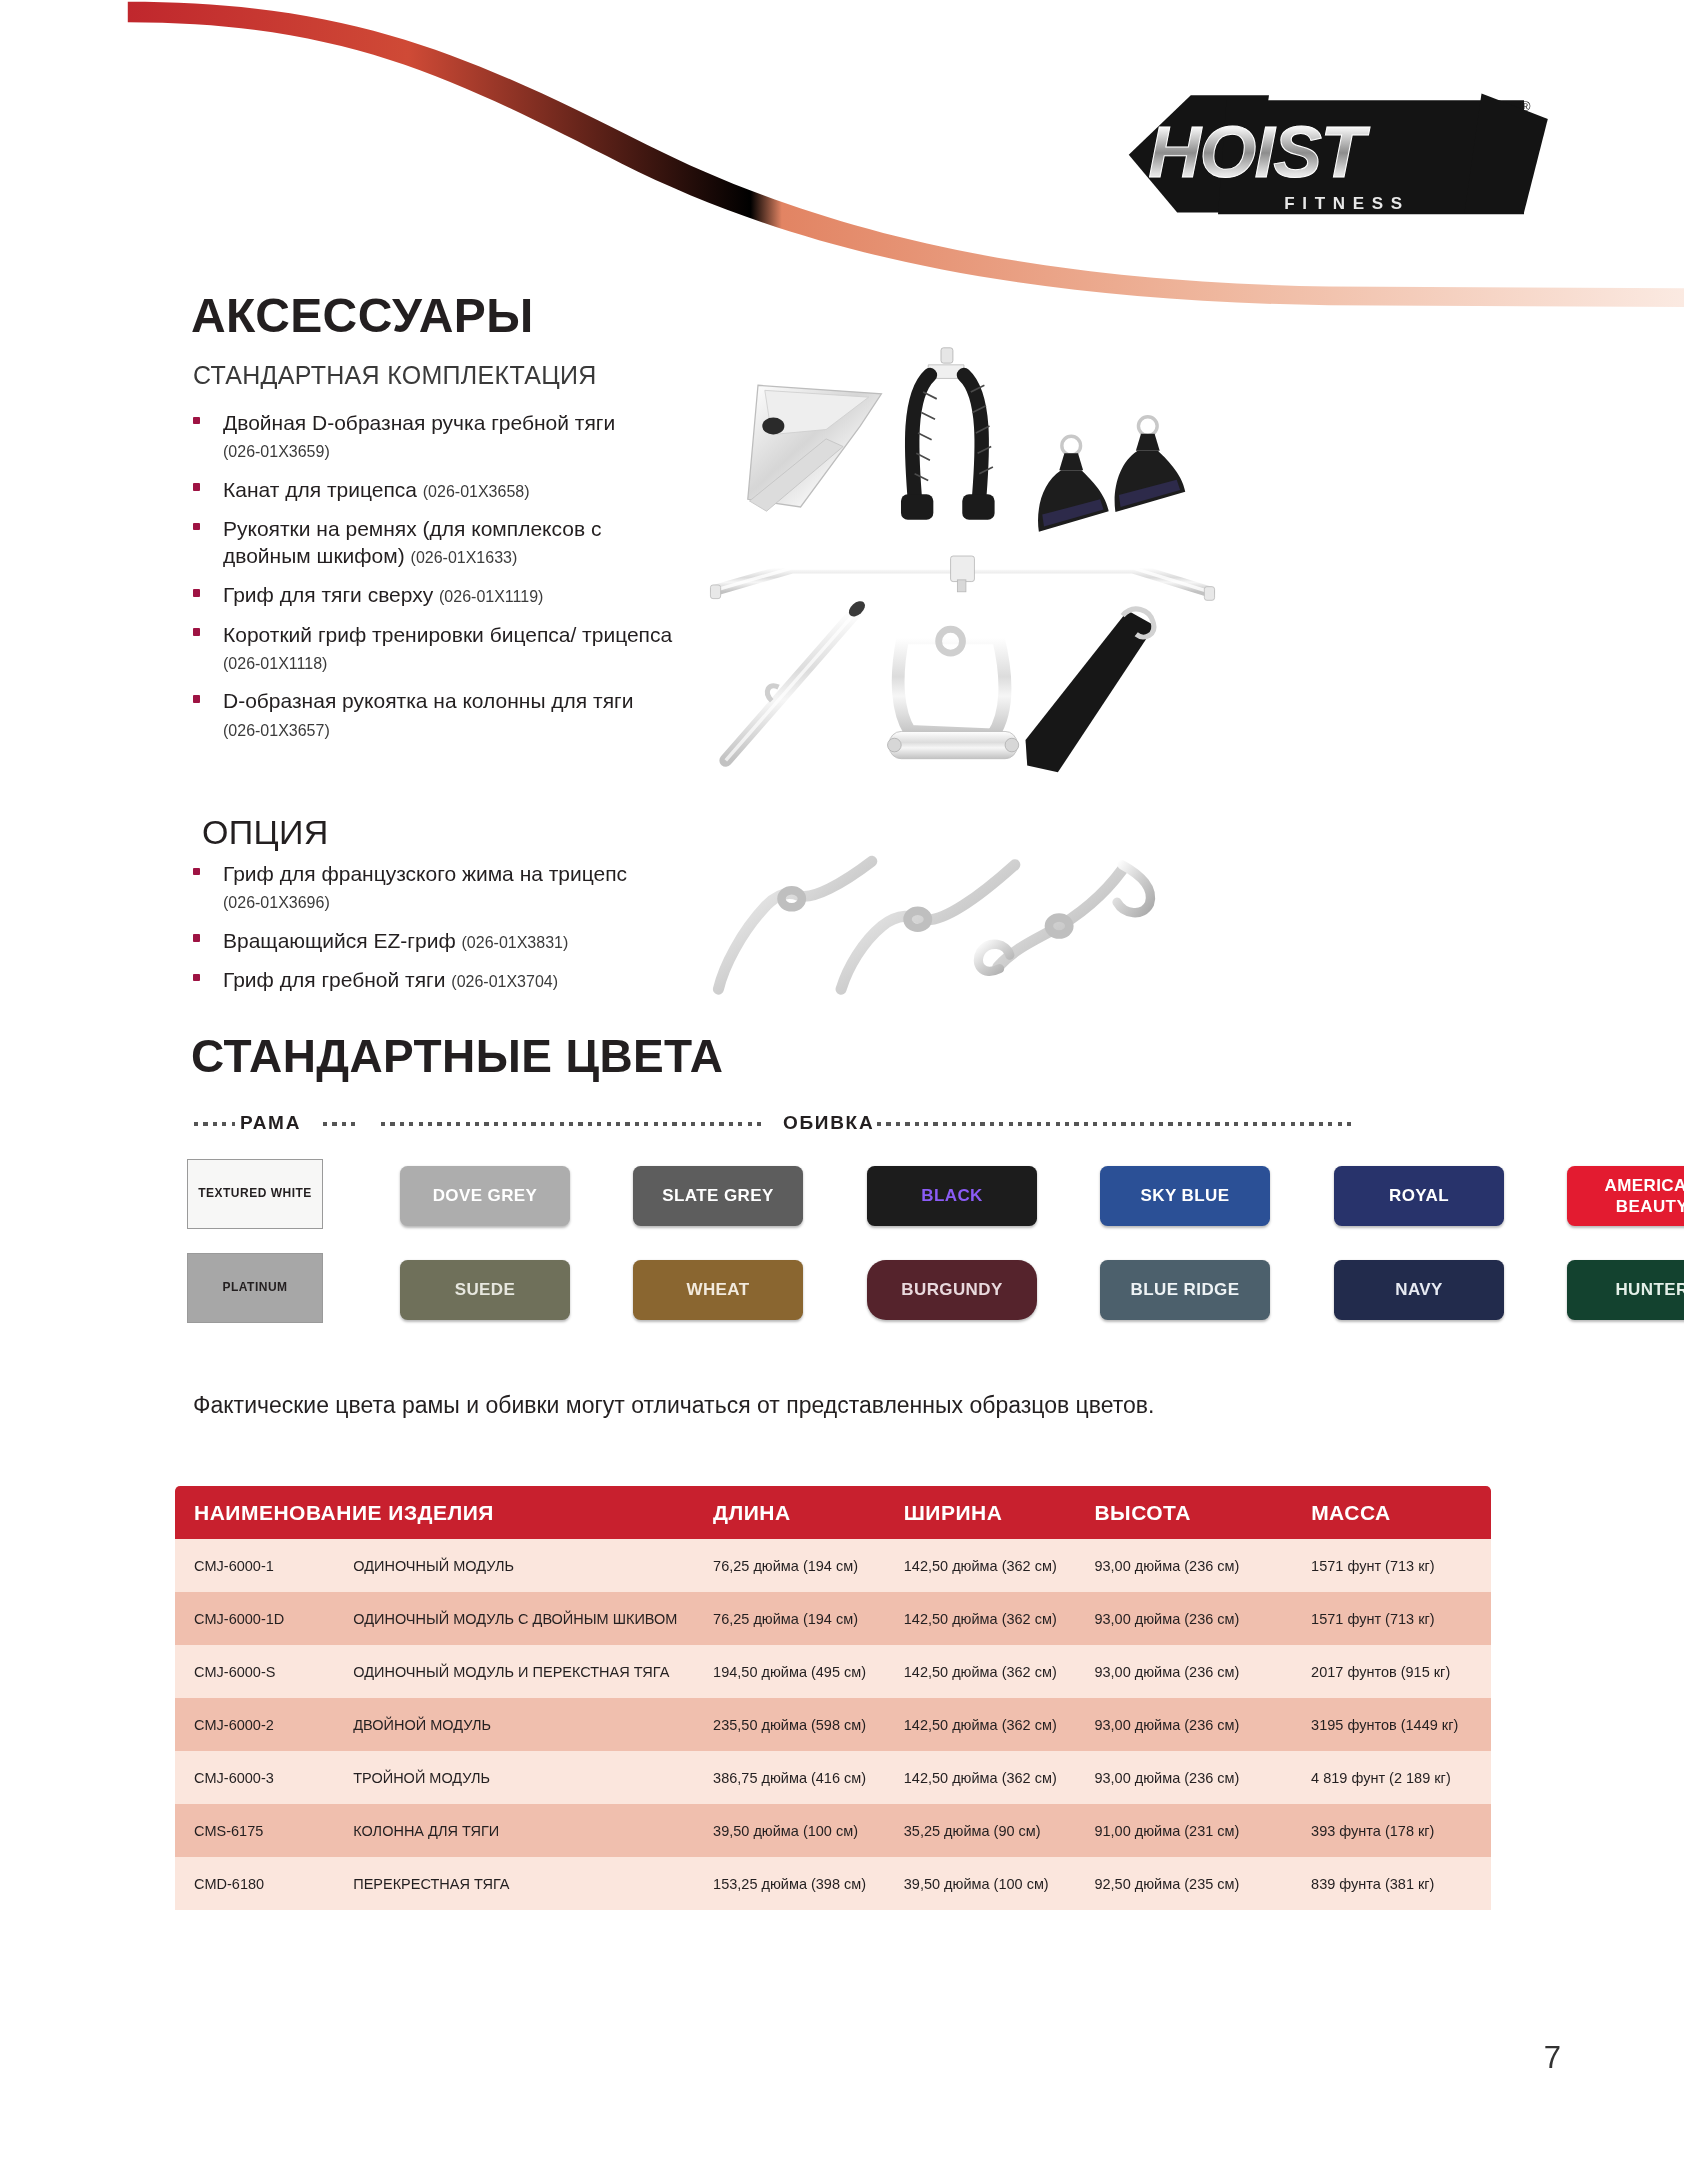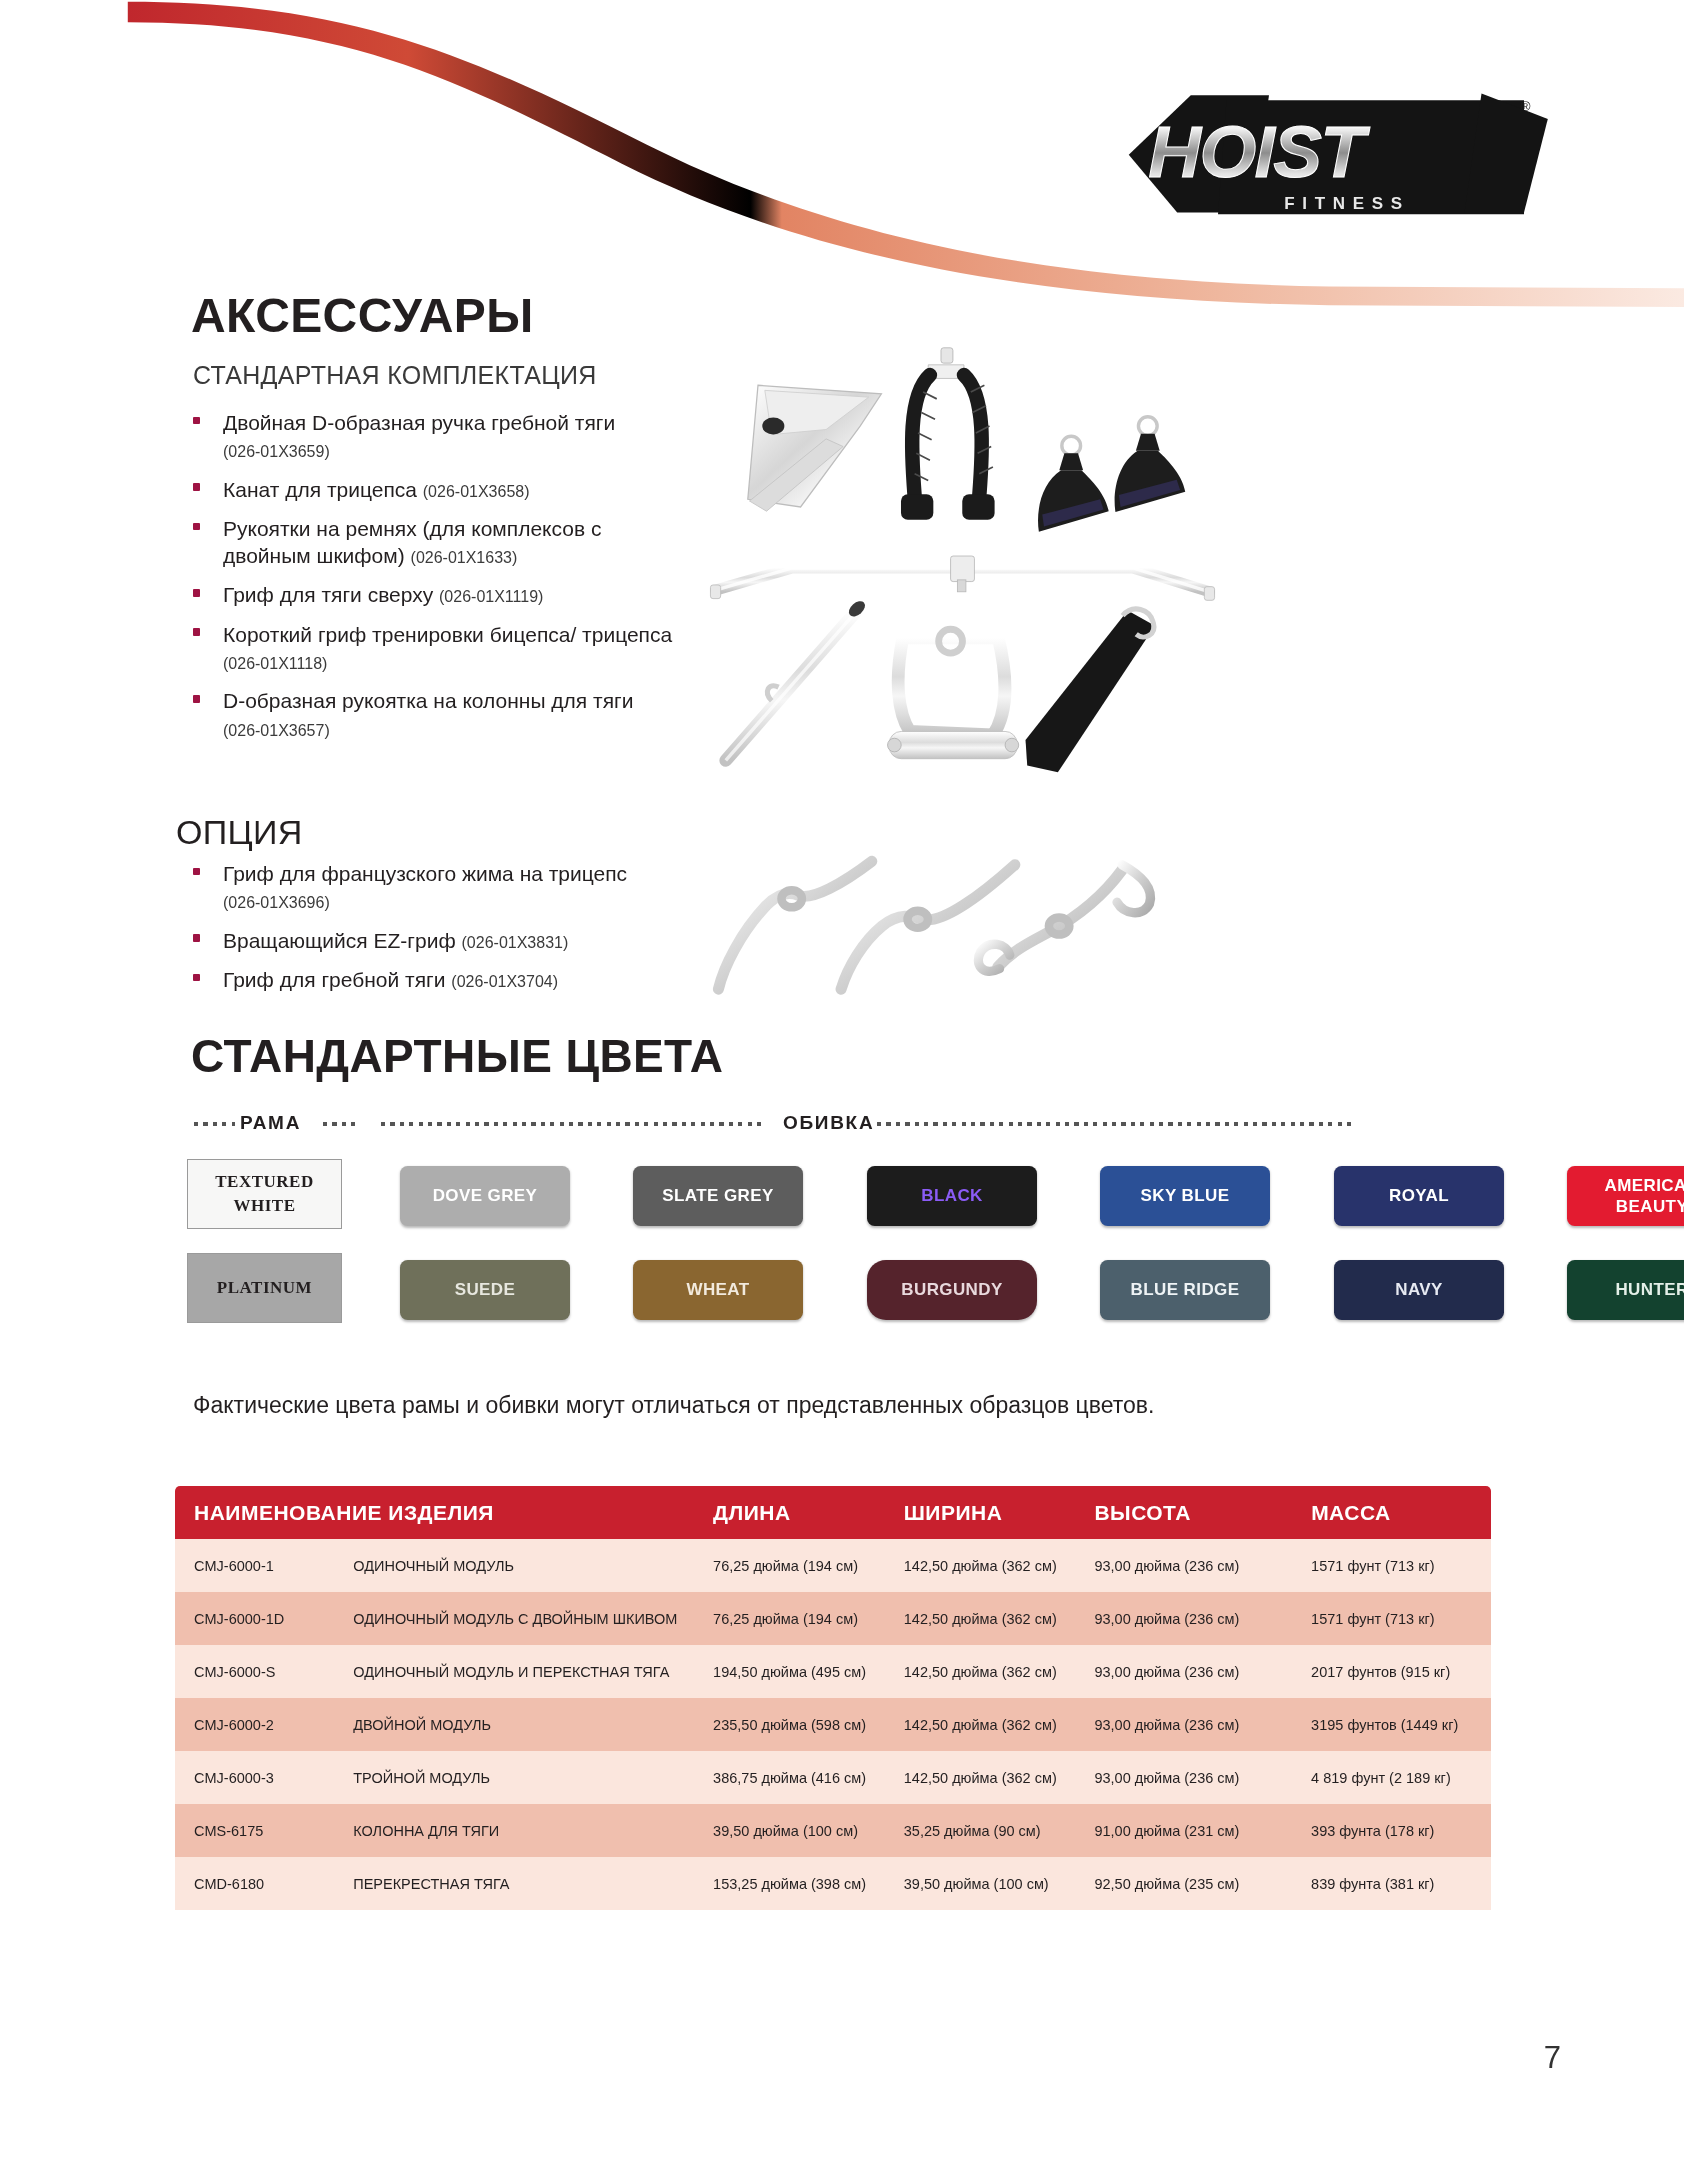--- a/index.html
+++ b/index.html
@@ -24,21 +24,21 @@
     font-size:48px; color:#231f20;
   }
   #t-accessories{ left:191px; top:288px; }
   #t-colors{ left:191px; top:1029px; font-size:46px; }
 
   .h2{
     position:absolute; font-size:25px; letter-spacing:0.3px;
     color:#3a3a3a; font-weight:400;
   }
   #t-standard{ left:193px; top:361px; }
-  #t-option{ left:176px; top:813px; font-size:34px; color:#231f20; }
+  #t-option{ left:202px; top:813px; font-size:34px; color:#231f20; }
 
   
   .bul-list{ position:absolute; width:511px; }
   #list-standard{ left:179px; top:409px; }
   #list-option{ left:179px; top:860px; }
 
   .bul{
     position:relative;
     padding-left:44px;
     margin-bottom:12px;
@@ -75,24 +75,24 @@
   }
   #dash-a{ left:6.8px; width:41px; }
   #dash-b{ left:136px; width:37px; }
   #dash-c{ left:194px; width:383px; }
   #dash-d{ left:690px; width:477px; }
 
   .sw-grid{ position:relative; margin-top:10.2px; }
   .sw-row{ position:relative; height:70px; margin-bottom:24px; }
 
   .frame-sw{
-    position:absolute; left:0; width:155px; height:70px;
+    position:absolute; left:0; width:136px; height:70px;
     border:1.7px solid #9a9a9a;
     display:flex; align-items:center; justify-content:center; text-align:center;
-    font-size:17px; font-weight:bold; letter-spacing:0.5px; line-height:1.45;font-family:Liberation Serif, serif;
+    font-size:12px; font-weight:bold; letter-spacing:0.5px; line-height:1.45;
   }
   .uph-sw{
     position:absolute; width:170px; height:60px; top:6.8px;
     border-radius:7.7px;
     display:flex; align-items:center; justify-content:center; text-align:center;
     font-size:17px; font-weight:bold; letter-spacing:0.4px; line-height:1.25;
     box-shadow:0 1.7px 2.6px rgba(0,0,0,.28);
   }
 
   #note-colors{

